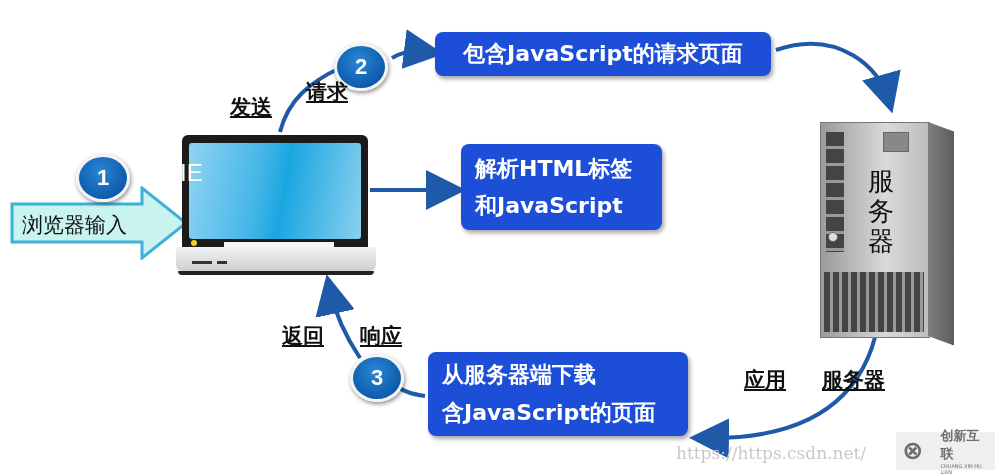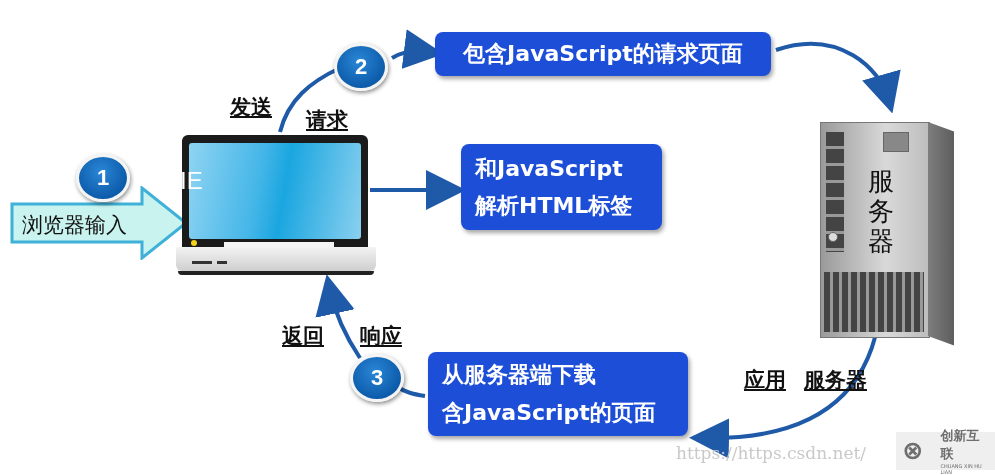--- a/index.html
+++ b/index.html
@@ -52,58 +52,58 @@
 <div class="abs" style="left:22px;top:211px;font-size:21px;color:#111;font-family:'DejaVu Serif',serif;">浏览器输入</div>
 
 <div class="badge" style="left:76px;top:154px">
   <span>1</span>
 </div>
 
 <div class="abs" style="left:172px;top:133px;width:210px;height:148px">
   <div class="abs" style="left:10px;top:2px;width:186px;height:112px;background:#1b1b1b;border-radius:6px 6px 0 0;"></div>
   <div class="abs" style="left:17px;top:10px;width:172px;height:96px;border-radius:3px;
         background:linear-gradient(100deg,#8fd4f2 0%,#45b6e8 40%,#1aa6e0 55%,#8ad0ef 100%);"></div>
-  <div class="abs" style="left:8px;top:26px;color:#fff;font-size:24px;font-family:'Liberation Sans',sans-serif;margin-top:8px;">IE</div>
+  <div class="abs" style="left:8px;top:26px;color:#fff;font-size:24px;font-family:'Liberation Sans',sans-serif;">IE</div>
   <div class="abs" style="left:19px;top:107px;width:6px;height:6px;border-radius:50%;background:#f5d21a;"></div>
   <div class="abs" style="left:52px;top:109px;width:110px;height:6px;background:#f5f5f5;"></div>
   <div class="abs" style="left:4px;top:114px;width:200px;height:24px;background:linear-gradient(#f3f3f3,#cfcfcf);border-radius:2px 2px 6px 6px;"></div>
   <div class="abs" style="left:20px;top:128px;width:20px;height:3px;background:#333;"></div>
   <div class="abs" style="left:45px;top:128px;width:10px;height:3px;background:#333;"></div>
   <div class="abs" style="left:6px;top:138px;width:196px;height:4px;background:#222;border-radius:0 0 6px 6px;"></div>
 </div>
 
 <div class="badge" style="left:334px;top:43px">
   <span>2</span>
 </div>
 <div class="label" style="left:230px;top:93px">发送</div>
-<div class="label" style="left:306px;top:106px">请求</div>
+<div class="label" style="left:306px;top:78px">请求</div>
 
 <div class="box" style="left:435px;top:32px;width:336px;height:44px;font-size:22px;line-height:44px;text-align:center;">包含JavaScript的请求页面</div>
 
 <div class="box" style="left:461px;top:144px;width:201px;height:86px;font-size:22px;padding:6px 0 0 14px;box-sizing:border-box;line-height:37px;">
+  <div>解析HTML标签</div>
   <div>和JavaScript</div>
-  <div>解析HTML标签</div>
 </div>
 
 <div class="abs" style="left:820px;top:122px;width:136px;height:216px">
   <div class="abs" style="left:0;top:0;width:108px;height:214px;background:linear-gradient(90deg,#9a9a9a,#d9d9d9 60%,#bdbdbd);border:1px solid #777;"></div>
   <div class="abs" style="left:108px;top:0;width:26px;height:214px;background:linear-gradient(90deg,#7d7d7d,#5e5e5e);transform:skewY(20deg);transform-origin:left top;"></div>
   <div class="abs" style="left:6px;top:10px;width:18px;height:120px;background:repeating-linear-gradient(180deg,#444 0 14px,#999 14px 17px);"></div>
   <div class="abs" style="left:4px;top:150px;width:100px;height:60px;background:repeating-linear-gradient(90deg,#444 0 6px,#999 6px 9px);"></div>
   <div class="abs" style="left:63px;top:10px;width:24px;height:18px;background:#888;border:1px solid #666;"></div>
   <div class="abs" style="left:8px;top:110px;width:8px;height:8px;border-radius:50%;background:#ddd;border:1px solid #666;"></div>
   <div class="abs" style="left:46px;top:44px;font-size:26px;line-height:30px;color:#111;width:30px;text-align:center;font-family:'DejaVu Sans',sans-serif;">
     <div>服</div>
     <div>务</div>
     <div>器</div>
   </div>
 </div>
 
 <div class="label" style="left:744px;top:366px">应用</div>
-<div class="label" style="left:804px;top:366px">服务器</div>
+<div class="label" style="left:822px;top:366px">服务器</div>
 
 <div class="badge" style="left:350px;top:354px">
   <span>3</span>
 </div>
 <div class="label" style="left:282px;top:322px">返回</div>
 <div class="label" style="left:360px;top:322px">响应</div>
 
 <div class="box" style="left:428px;top:352px;width:260px;height:84px;font-size:22px;padding:4px 8px 0 14px;box-sizing:border-box;line-height:38px;">
   <div>从服务器端下载</div>
   <div>含JavaScript的页面</div>

